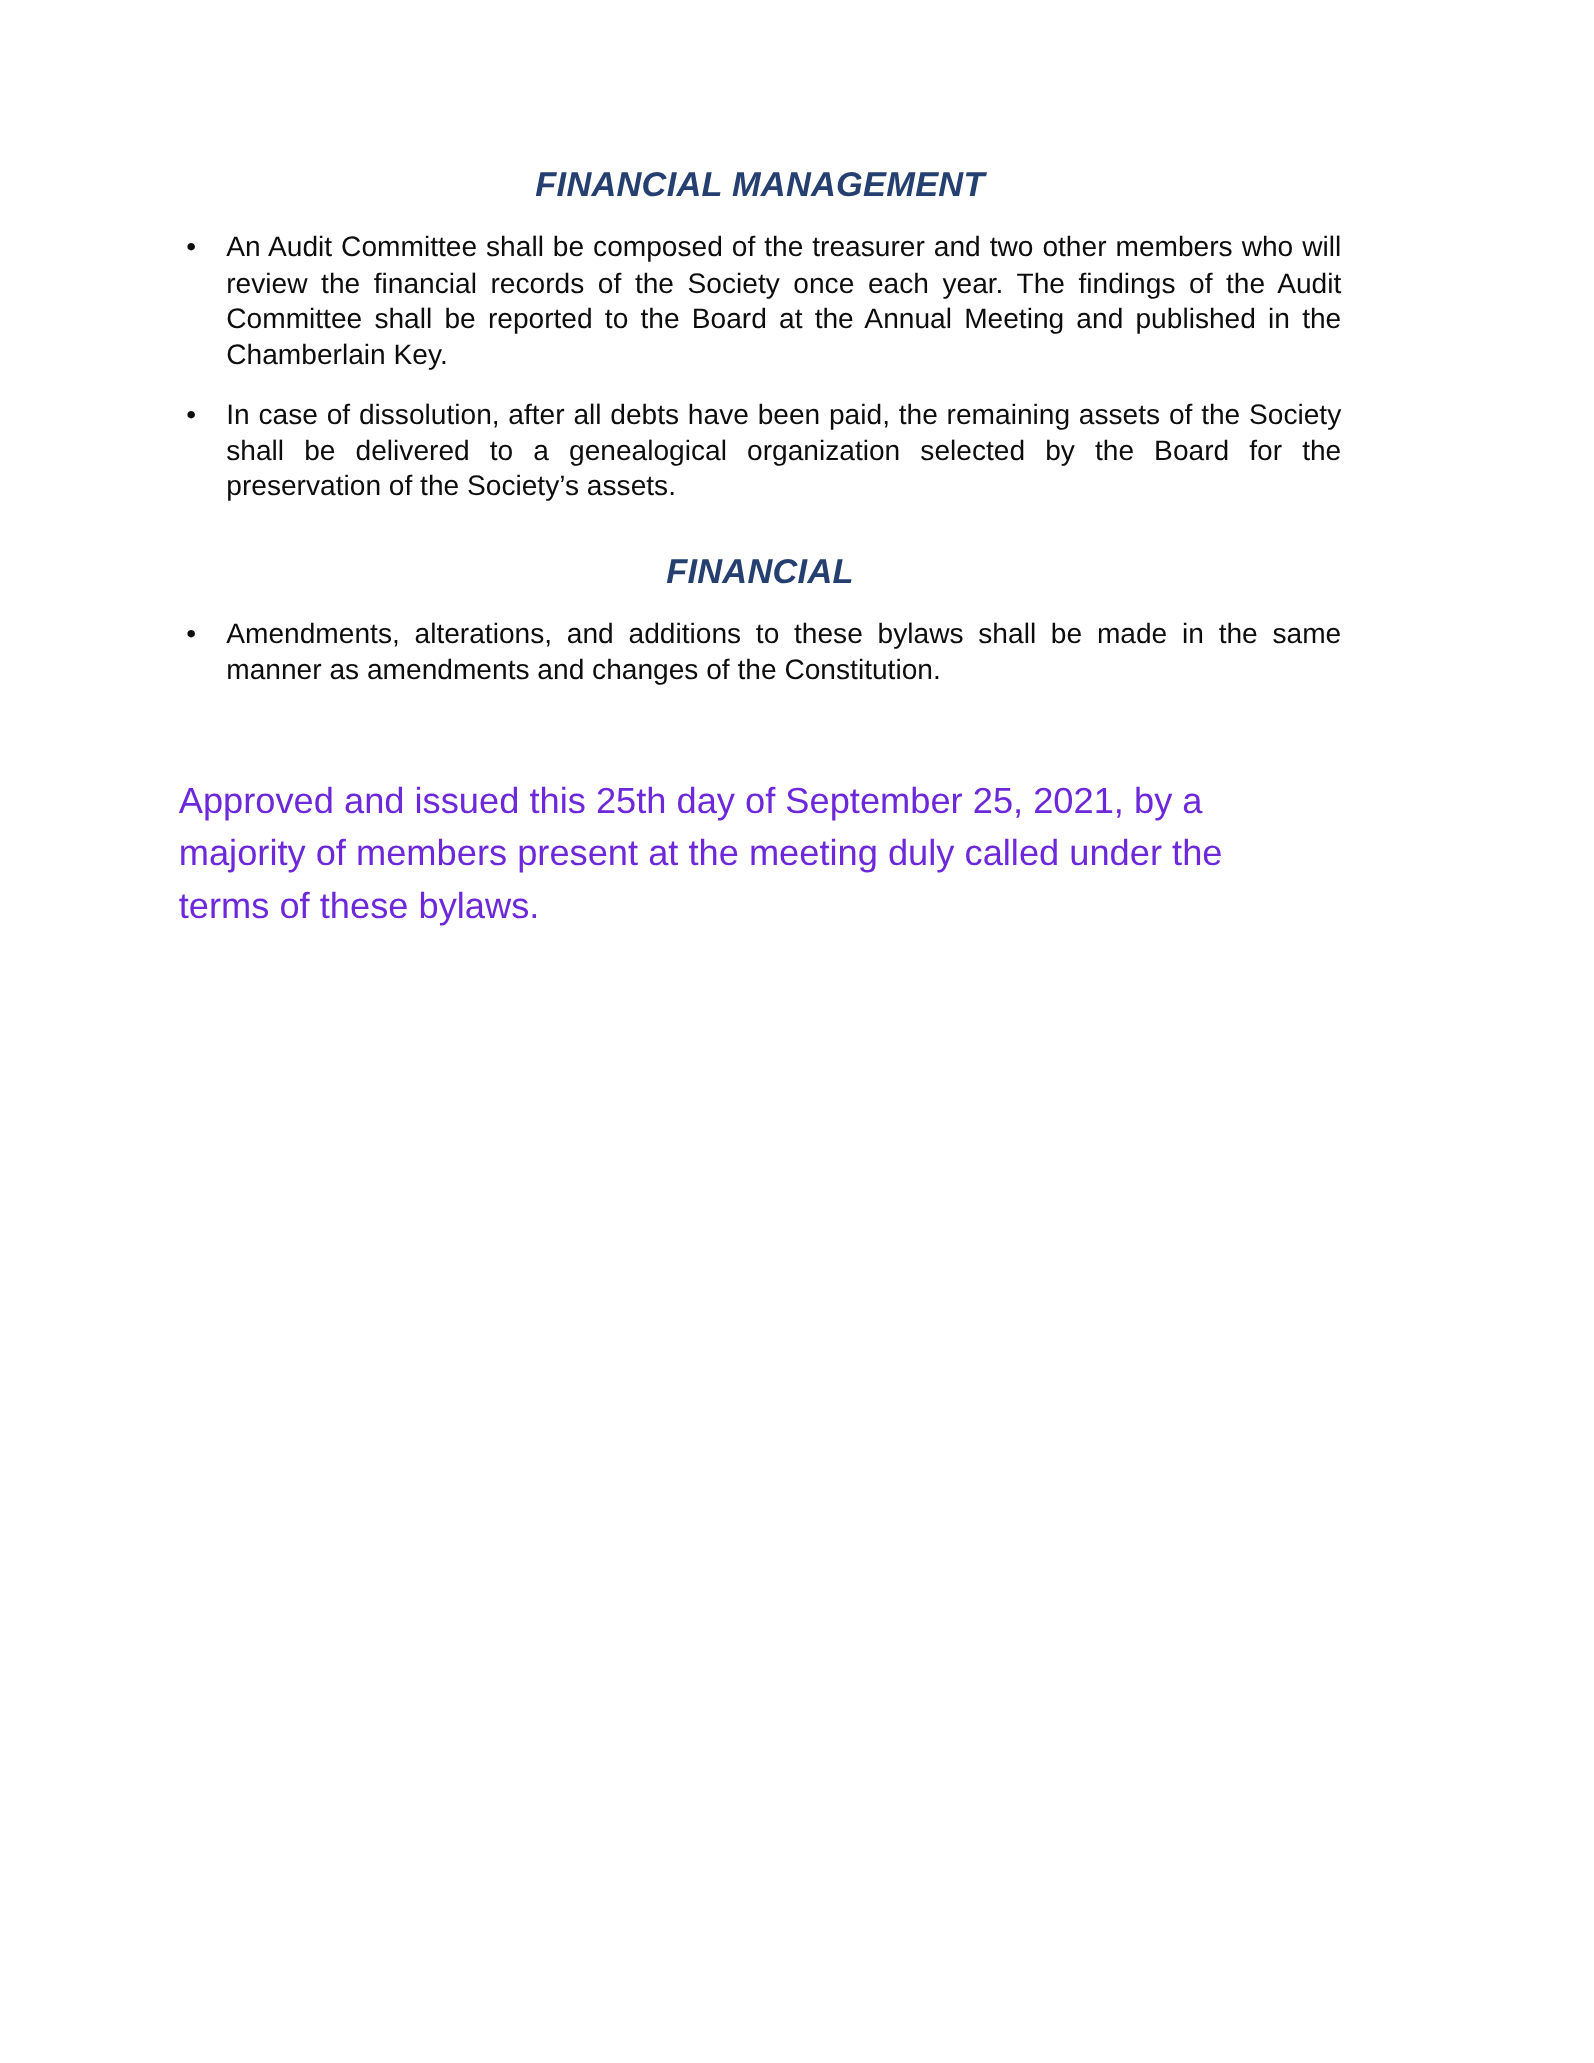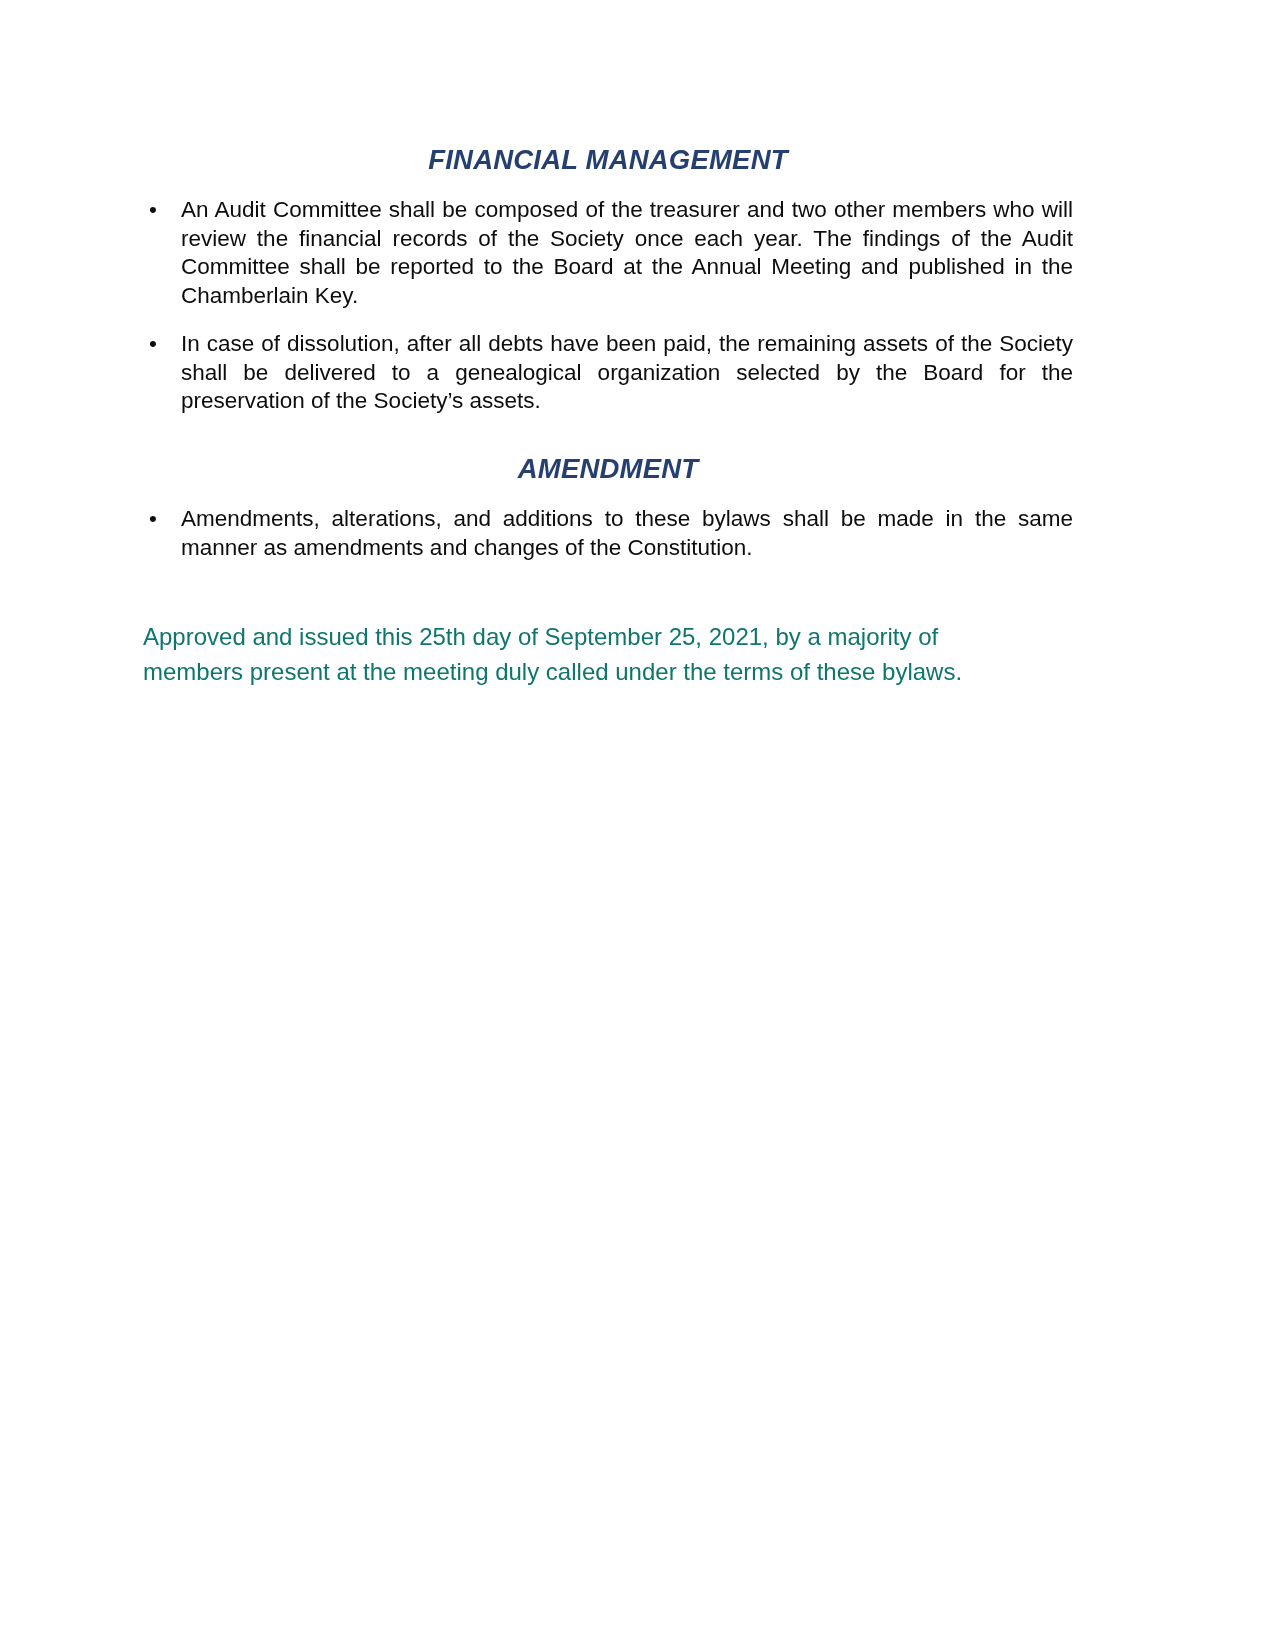--- a/index.html
+++ b/index.html
@@ -31,21 +31,21 @@
     text-align: center;
     font-style: italic;
     font-weight: bold;
     font-size: 27.5px;
     line-height: 1.18;
     letter-spacing: 0.2px;
     color: #254070;
     margin: 0;
   }
   .heading-financial {
-    margin-top: 12px;
+    margin-top: 0;
     margin-bottom: 13px;
   }
   .heading-amendment {
     margin-top: 37px;
     margin-bottom: 14px;
   }
   ul.bullets {
     list-style: none;
     margin: 0;
     padding: 0;
@@ -74,23 +74,23 @@
   ul.bullets li .li-text {
     display: block;
     margin-top: 20px;
   }
   .closing-paragraph {
     margin: 0;
     position: absolute;
     left: 143px;
     top: 620px;
     width: 900px;
-    font-size: 24px;
+    font-size: 29px;
     line-height: 1.45;
-    color: #0f766e;
+    color: #6d28d9;
     text-align: left;
   }
 </style>
 </head>
 <body>
 
 <div class="page">
 
   <div class="content">
 
@@ -100,21 +100,21 @@
       <li>
         <span class="bullet-dot">•</span>
         <span class="li-text">An Audit Committee shall be composed of the treasurer and two other members who will review the financial records of the Society once each year. The findings of the Audit Committee shall be reported to the Board at the Annual Meeting and published in the Chamberlain Key.</span>
       </li>
       <li>
         <span class="bullet-dot">•</span>
         <span class="li-text">In case of dissolution, after all debts have been paid, the remaining assets of the Society shall be delivered to a genealogical organization selected by the Board for the preservation of the Society’s assets.</span>
       </li>
     </ul>
 
-    <h1 class="section-heading heading-amendment">AMENDMENT</h1>
+    <h1 class="section-heading heading-amendment">FINANCIAL</h1>
 
     <ul class="bullets">
       <li>
         <span class="bullet-dot">•</span>
         <span class="li-text">Amendments, alterations, and additions to these bylaws shall be made in the same manner as amendments and changes of the Constitution.</span>
       </li>
     </ul>
 
   </div>
 

